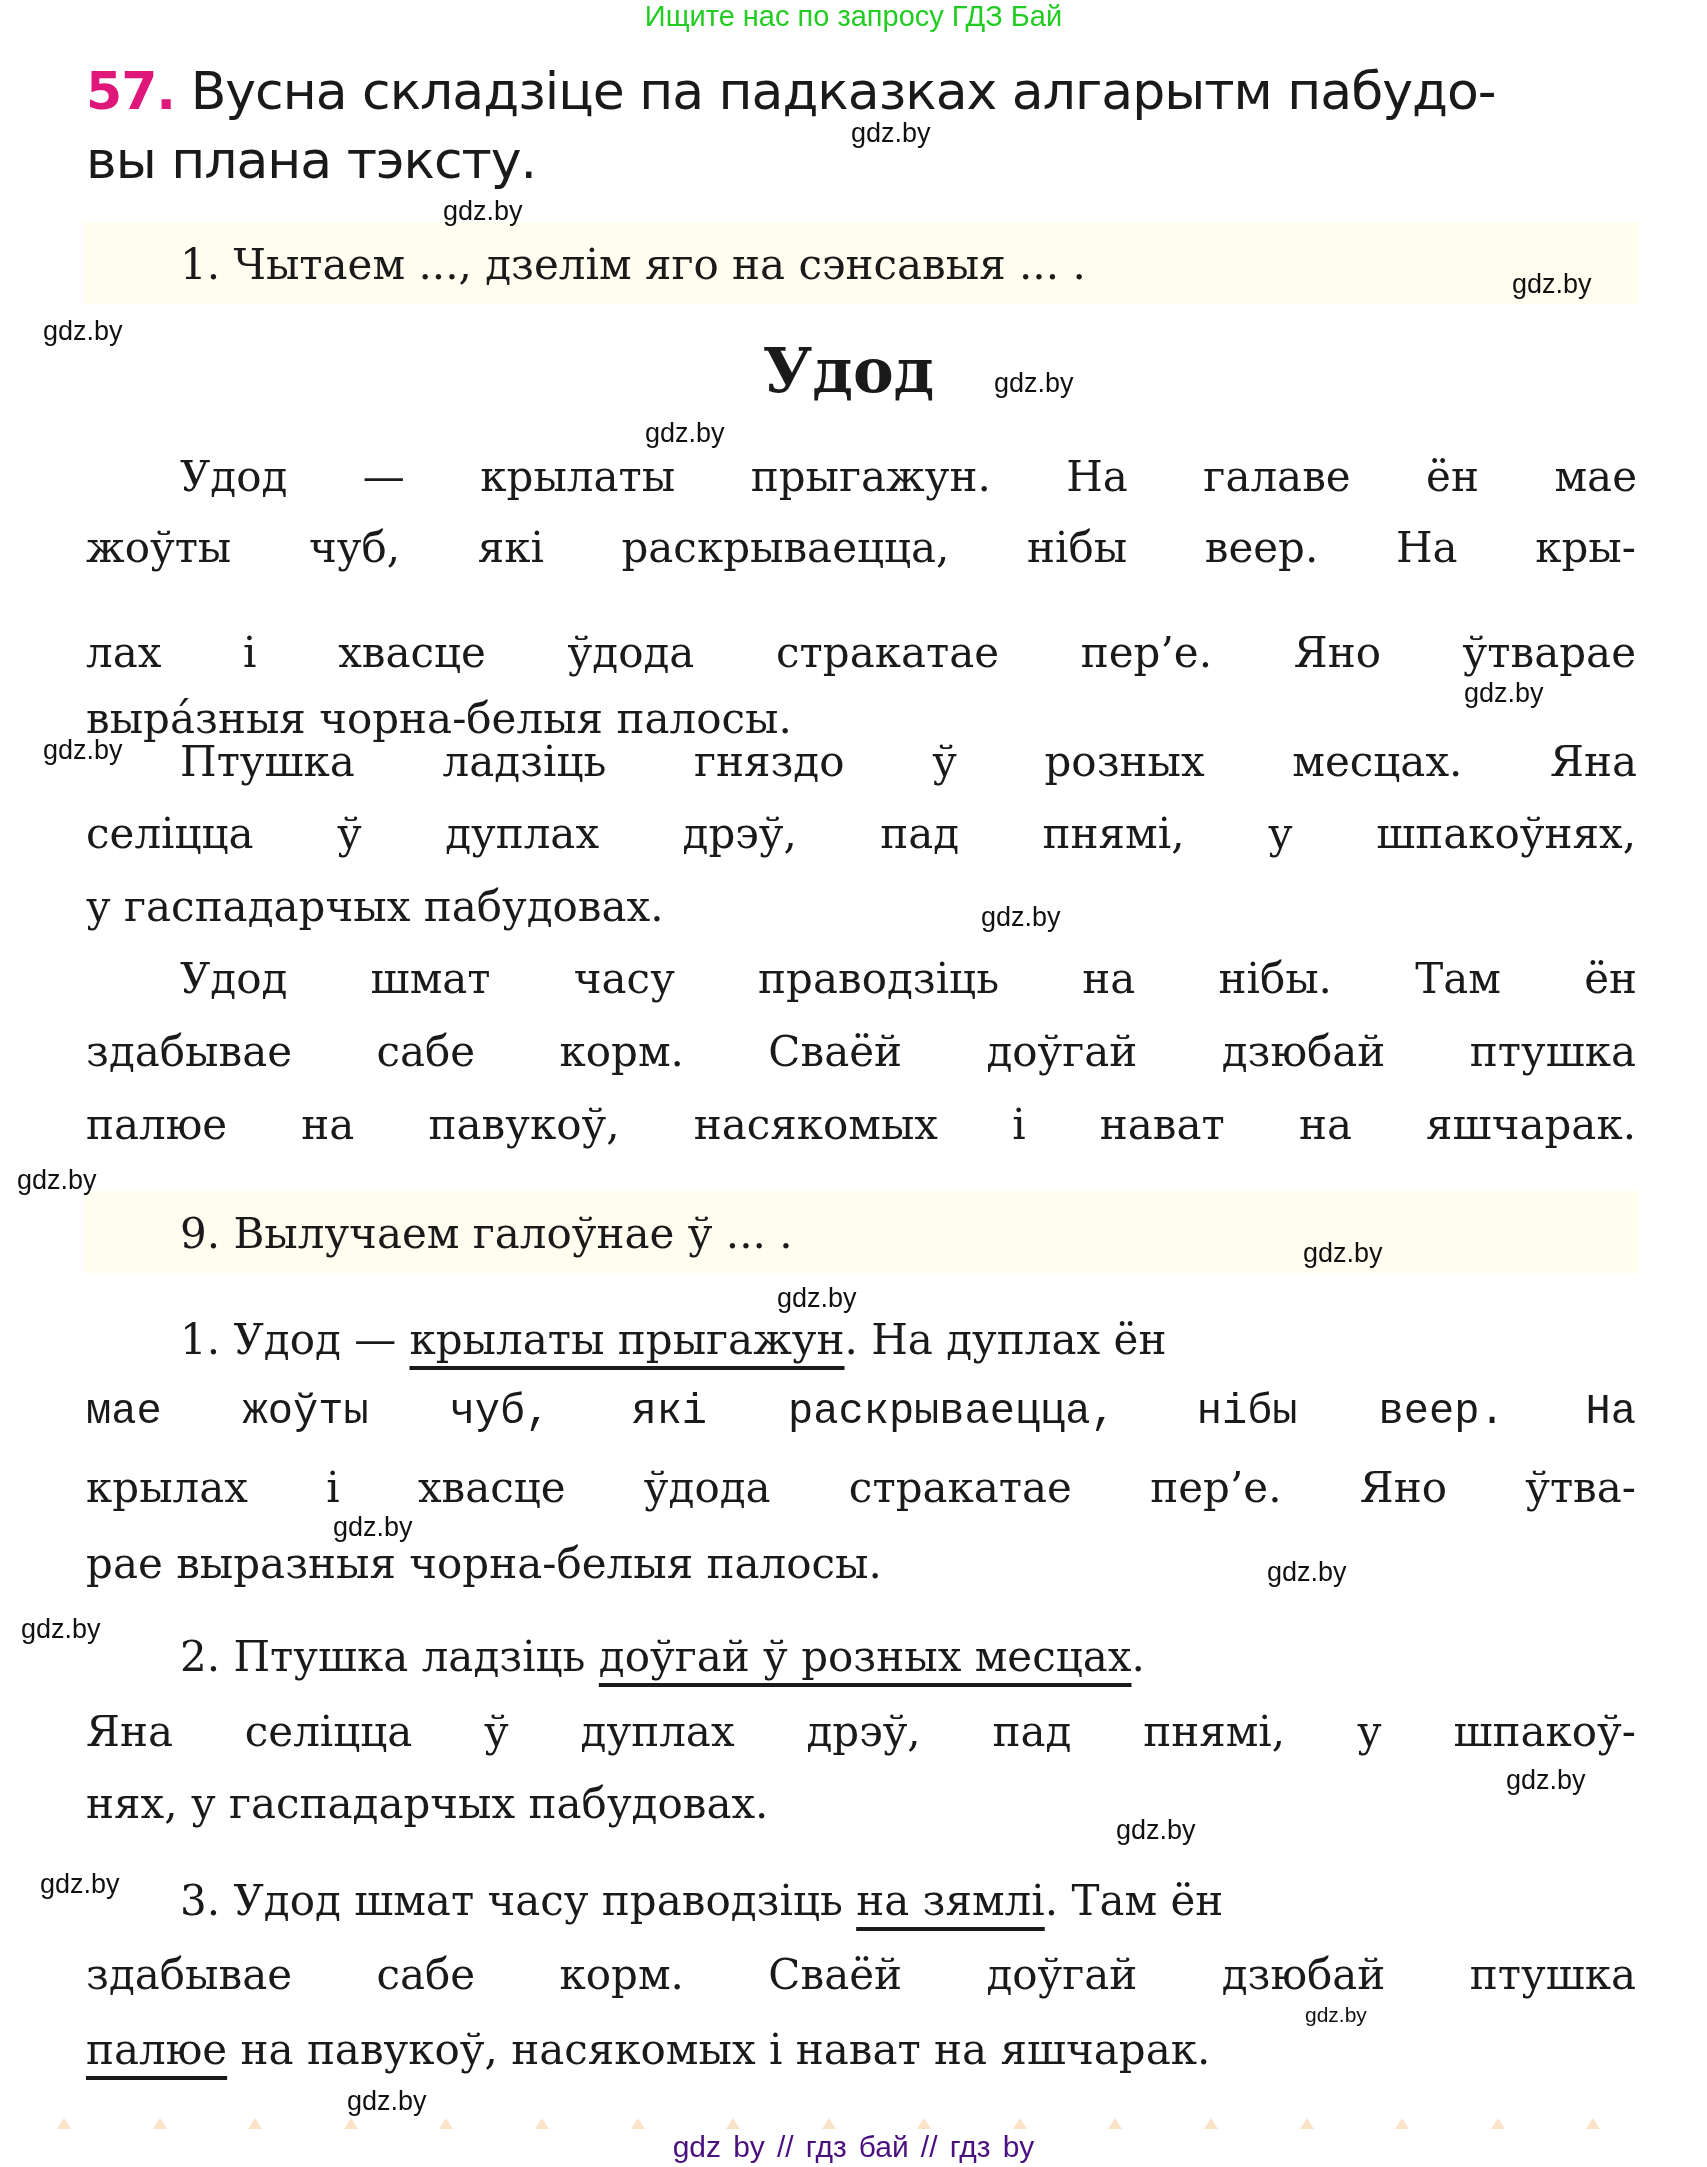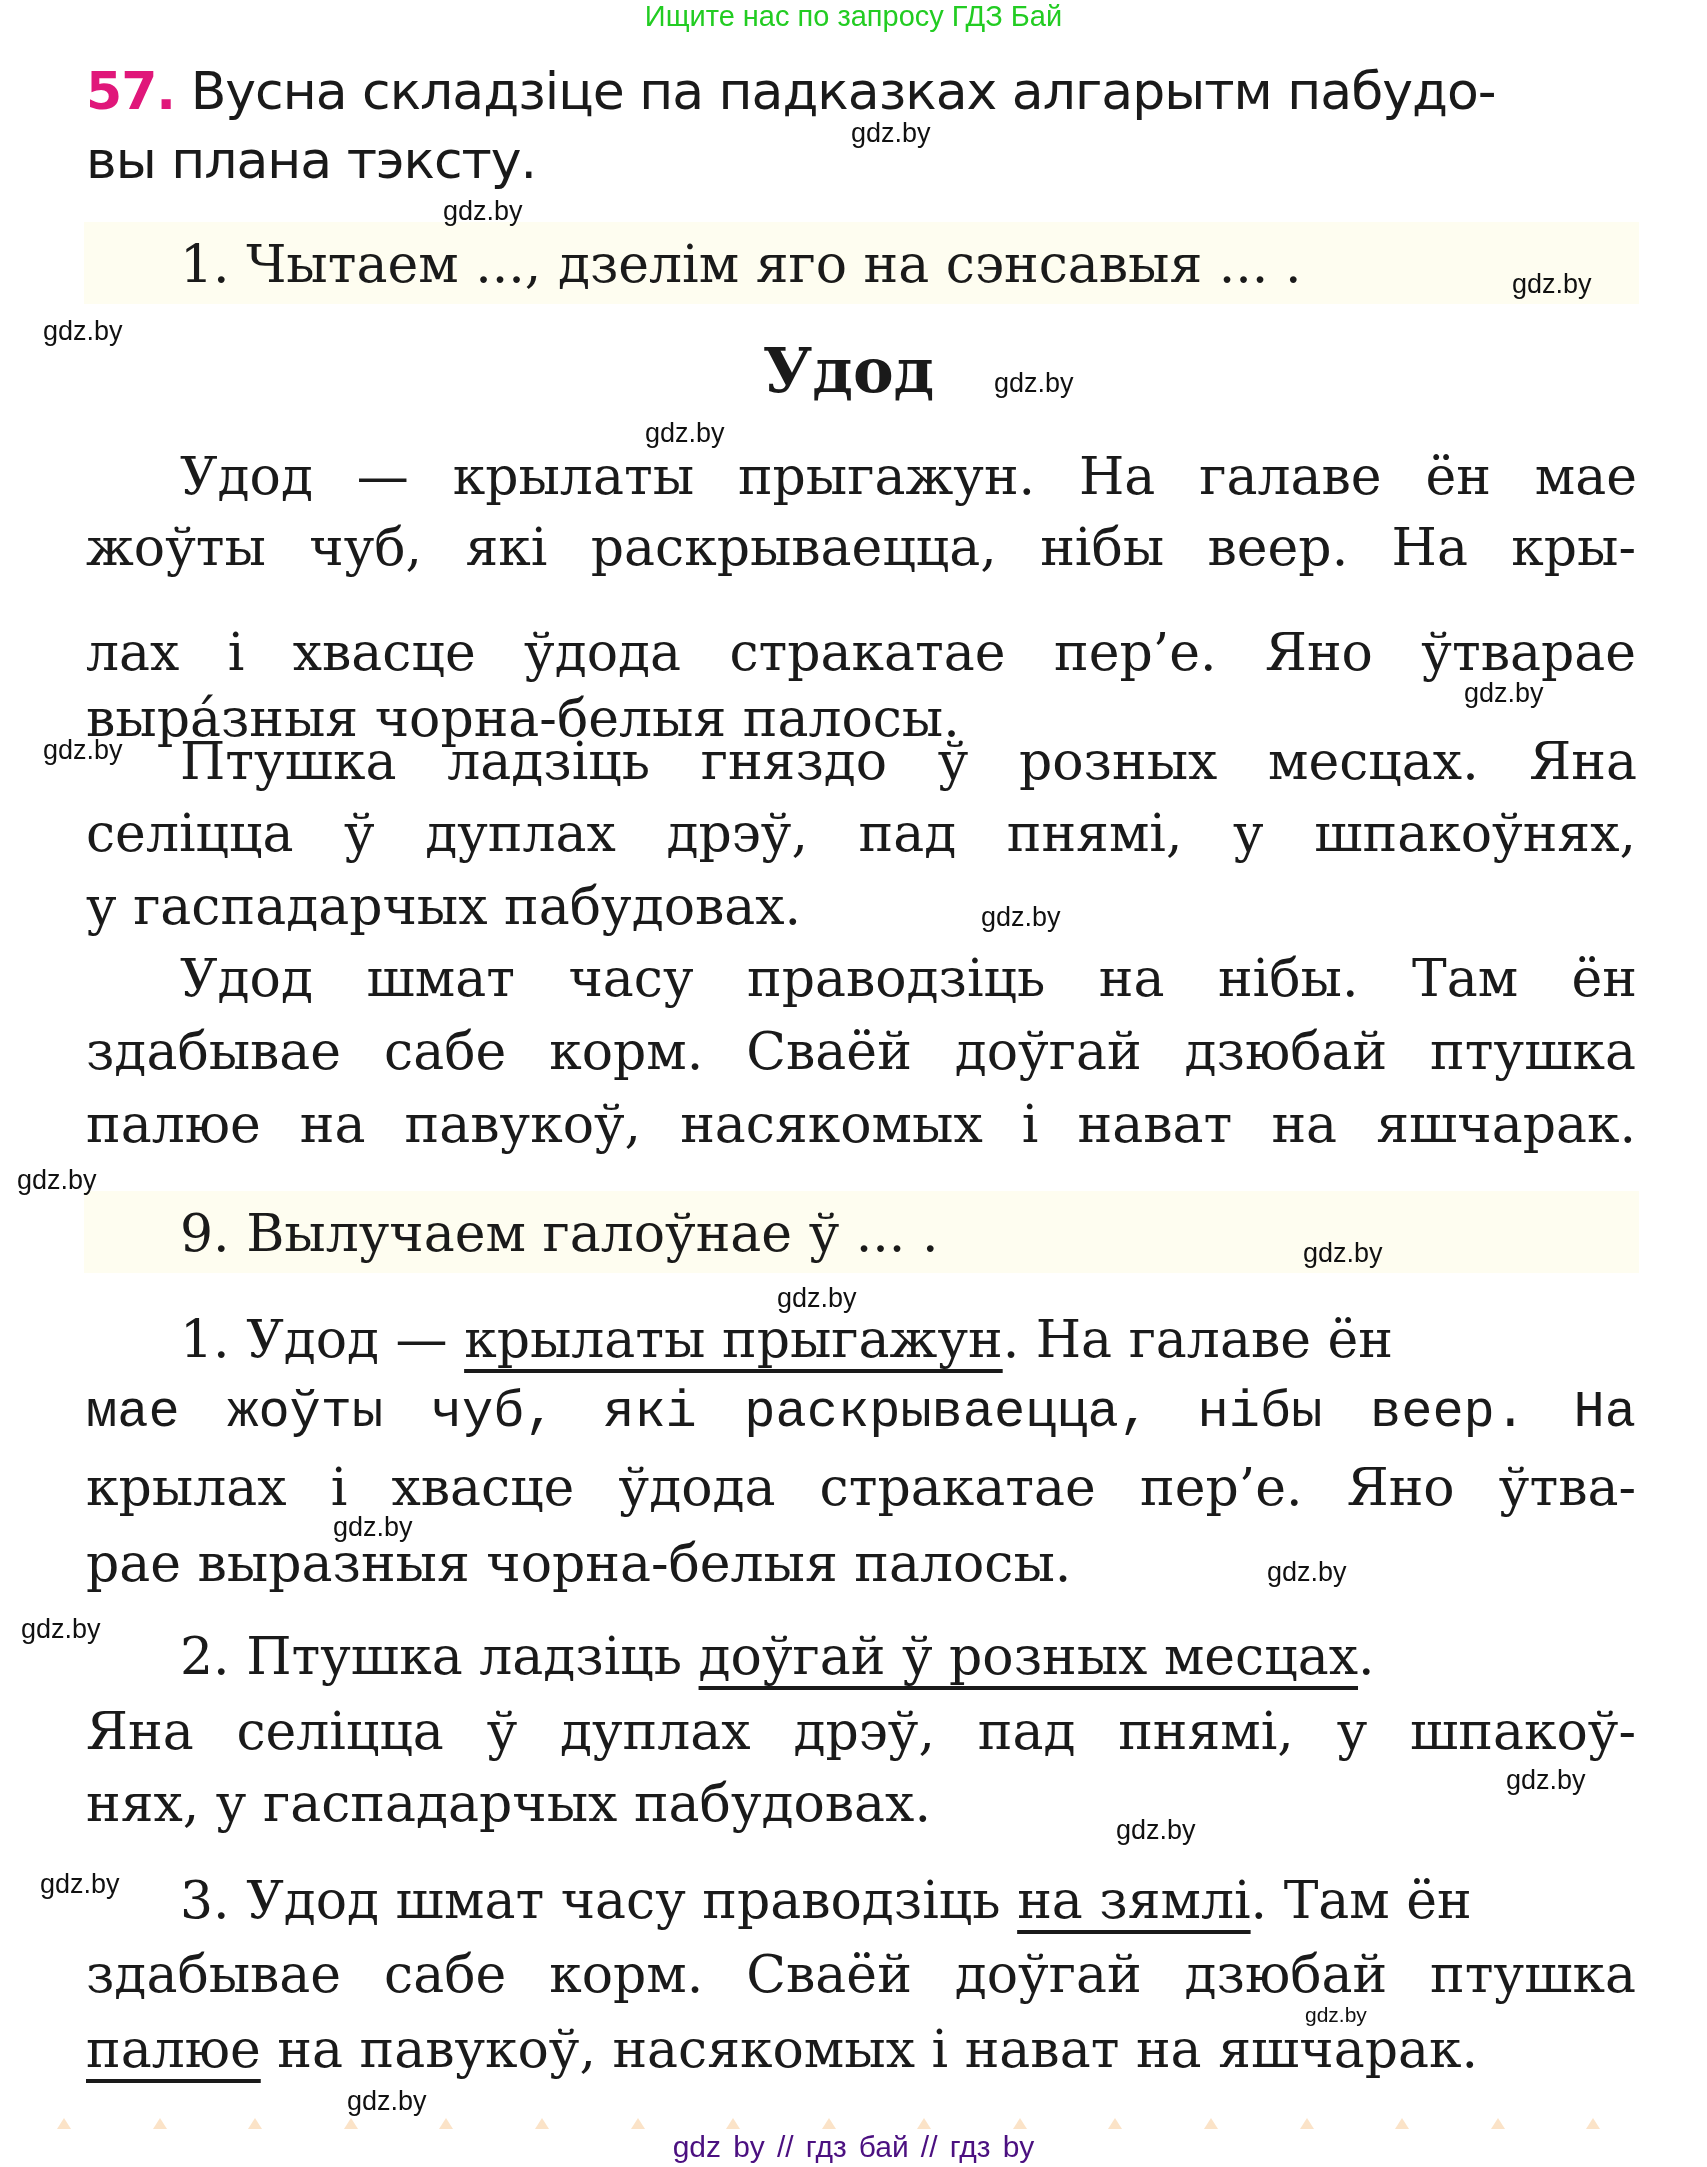--- a/index.html
+++ b/index.html
@@ -1,21 +1,21 @@
 <!DOCTYPE html>
 <html><head>
 <meta charset="utf-8">
 <style>
   html, body { margin:0; padding:0; background:#ffffff; }
   body { width:1707px; height:2167px; position:relative; overflow:hidden; }
   .banner { position:absolute; top:0; left:0; width:1707px; text-align:center; font-family:"Liberation Sans", sans-serif; font-size:29px; color:#22cc22; line-height:32.5px; }
   .task { position:absolute; left:86px; width:1558px; font-family:"DejaVu Sans", sans-serif; font-size:52px; line-height:69px; color:#1a1a1a; letter-spacing:-1px; }
   .task .num { color:#e0177a; font-weight:bold; }
   .hbox { position:absolute; left:84px; width:1555px; background:#fefdf0; }
-  .line { position:absolute; left:86px; width:1550px; font-family:"DejaVu Serif", serif; font-size:52px; line-height:73px; color:#1a1a1a; white-space:nowrap; }
+  .line { position:absolute; left:86px; width:1550px; font-family:"DejaVu Serif", serif; font-size:42px; line-height:73px; color:#1a1a1a; white-space:nowrap; }
   .line.just { text-align:justify; text-align-last:justify; }
   .line.ind { left:180px; width:1457px; }
   .title { position:absolute; top:333px; left:0; width:1697px; text-align:center; font-family:"DejaVu Serif", serif; font-weight:bold; font-size:61px; line-height:76px; color:#1a1a1a; }
   .u { text-decoration:underline; text-decoration-thickness:3.8px; text-underline-offset:11.5px; }
   .wm { position:absolute; font-family:"Liberation Sans", sans-serif; font-size:27px; color:#111; line-height:29px; }
   .footer { position:absolute; top:2130px; left:0; width:1707px; text-align:center; font-family:"Liberation Sans", sans-serif; font-size:30px; color:#4b1080; line-height:34px; word-spacing:3.8px; }
   .deco { position:absolute; top:2118px; left:57px; width:1606px; height:13.4px; }
   .tri { position:absolute; top:0; width:0; height:0; border-left:7.6px solid transparent; border-right:7.6px solid transparent; border-bottom:11.5px solid #fbe3c8; }
 </style>
 </head>
@@ -46,21 +46,21 @@
 <div class="line" style="top:870px;">у гаспадарчых пабудовах.</div>
 
 <div class="line ind just" style="top:942px;">Удод шмат часу праводзіць на нібы. Там ён</div>
 <div class="line just" style="top:1015px;">здабывае сабе корм. Сваёй доўгай дзюбай птушка</div>
 <div class="line just" style="top:1088px;">палюе на павукоў, насякомых і нават на яшчарак.</div>
 
 <div class="hbox" style="top:1191px;height:82px;"></div>
 <div class="line ind" style="top:1197px;">9. Вылучаем галоўнае ў ... .</div>
 
 <div class="line ind" style="top:1303px;display:flex;justify-content:space-between;">
-  <span style="white-space:pre;"><span>1. Удод — </span><span class="u">крылаты прыгажун</span><span>. На галаве ён</span></span>
+  <span style="white-space:pre;"><span>1. Удод — </span><span class="u">крылаты прыгажун</span><span>. На дуплах ён</span></span>
 </div>
 <div class="line just" style="top:1376px;font-family:Liberation Mono, monospace;">мае жоўты чуб, які раскрываецца, нібы веер. На</div>
 <div class="line just" style="top:1451px;">крылах і хвасце ўдода стракатае пер’е. Яно ўтва-</div>
 <div class="line" style="top:1527px;">рае выразныя чорна-белыя палосы.</div>
 
 <div class="line ind" style="top:1620px;">
   <span style="white-space:pre;"><span>2. Птушка ладзіць </span><span class="u">доўгай ў розных месцах</span><span>.</span></span>
 </div>
 <div class="line just" style="top:1695px;">Яна селіцца ў дуплах дрэў, пад пнямі, у шпакоў-</div>
 <div class="line" style="top:1767px;">нях, у гаспадарчых пабудовах.</div>

